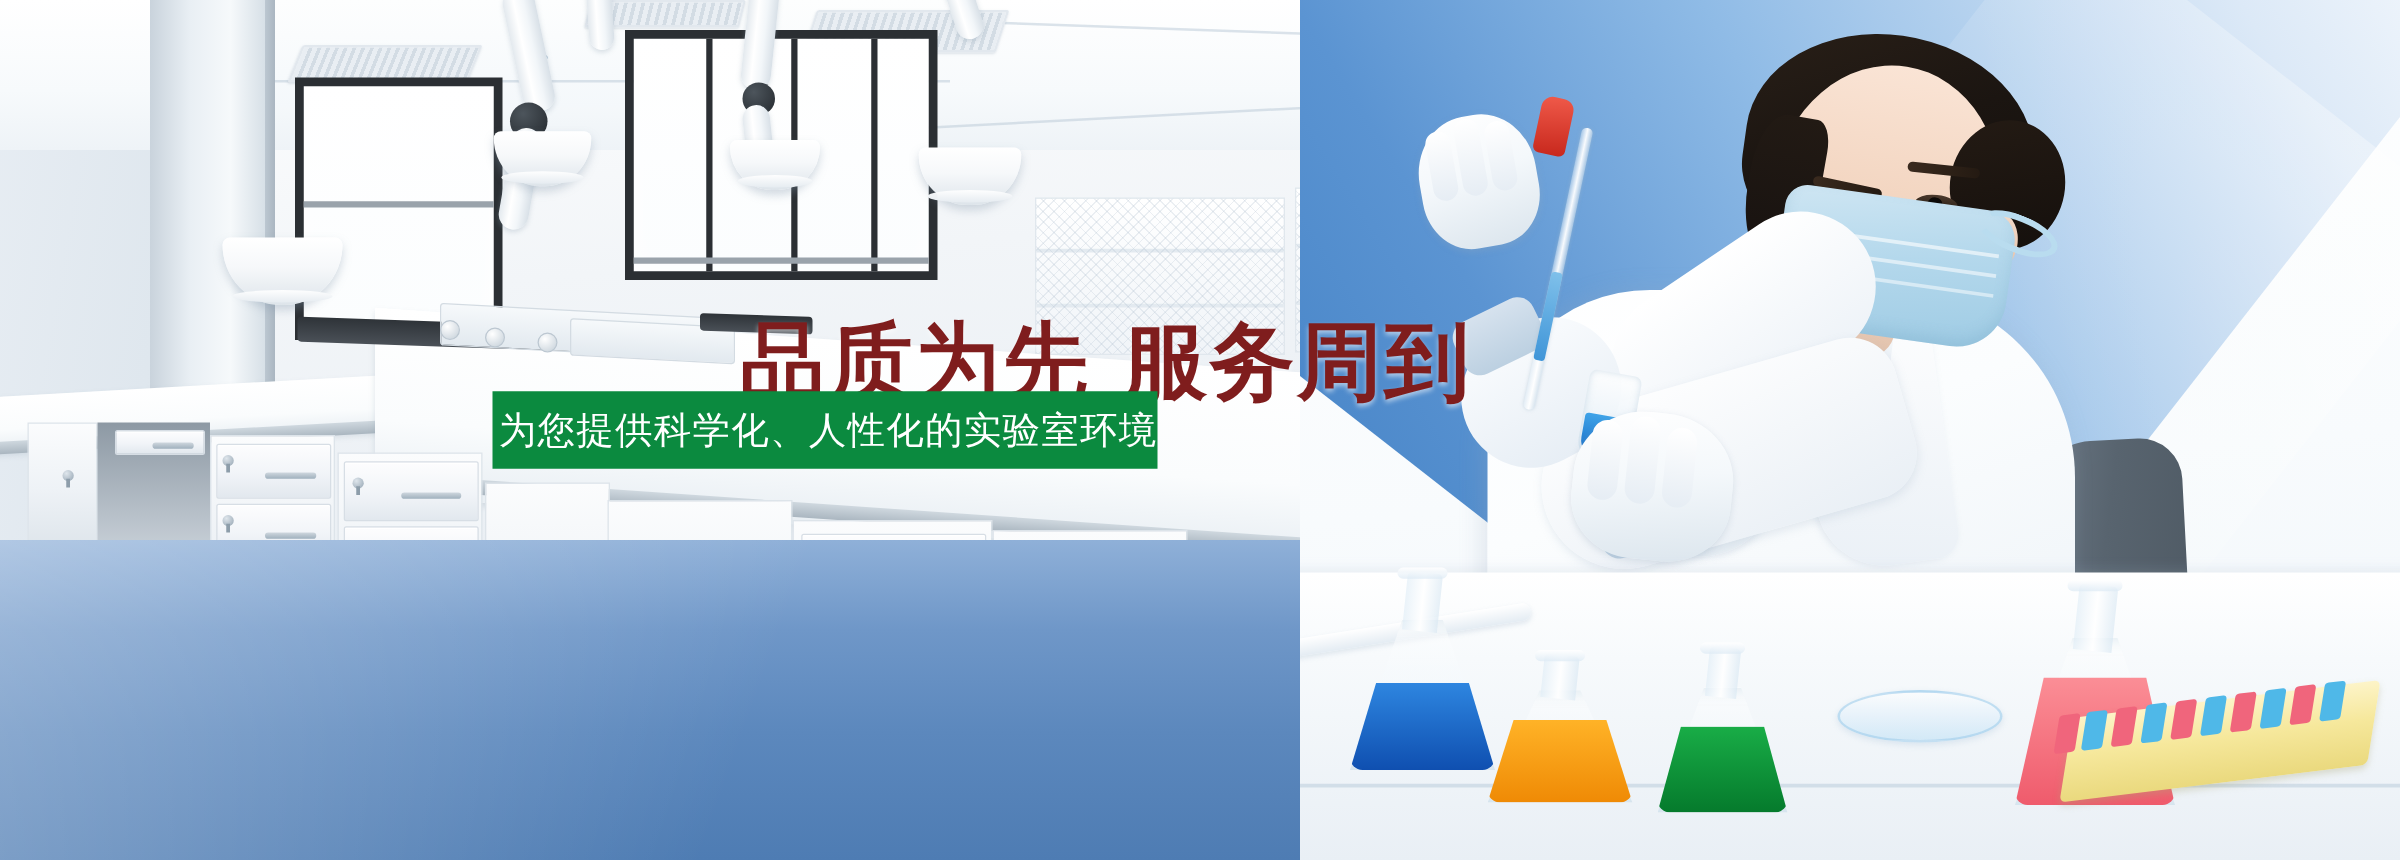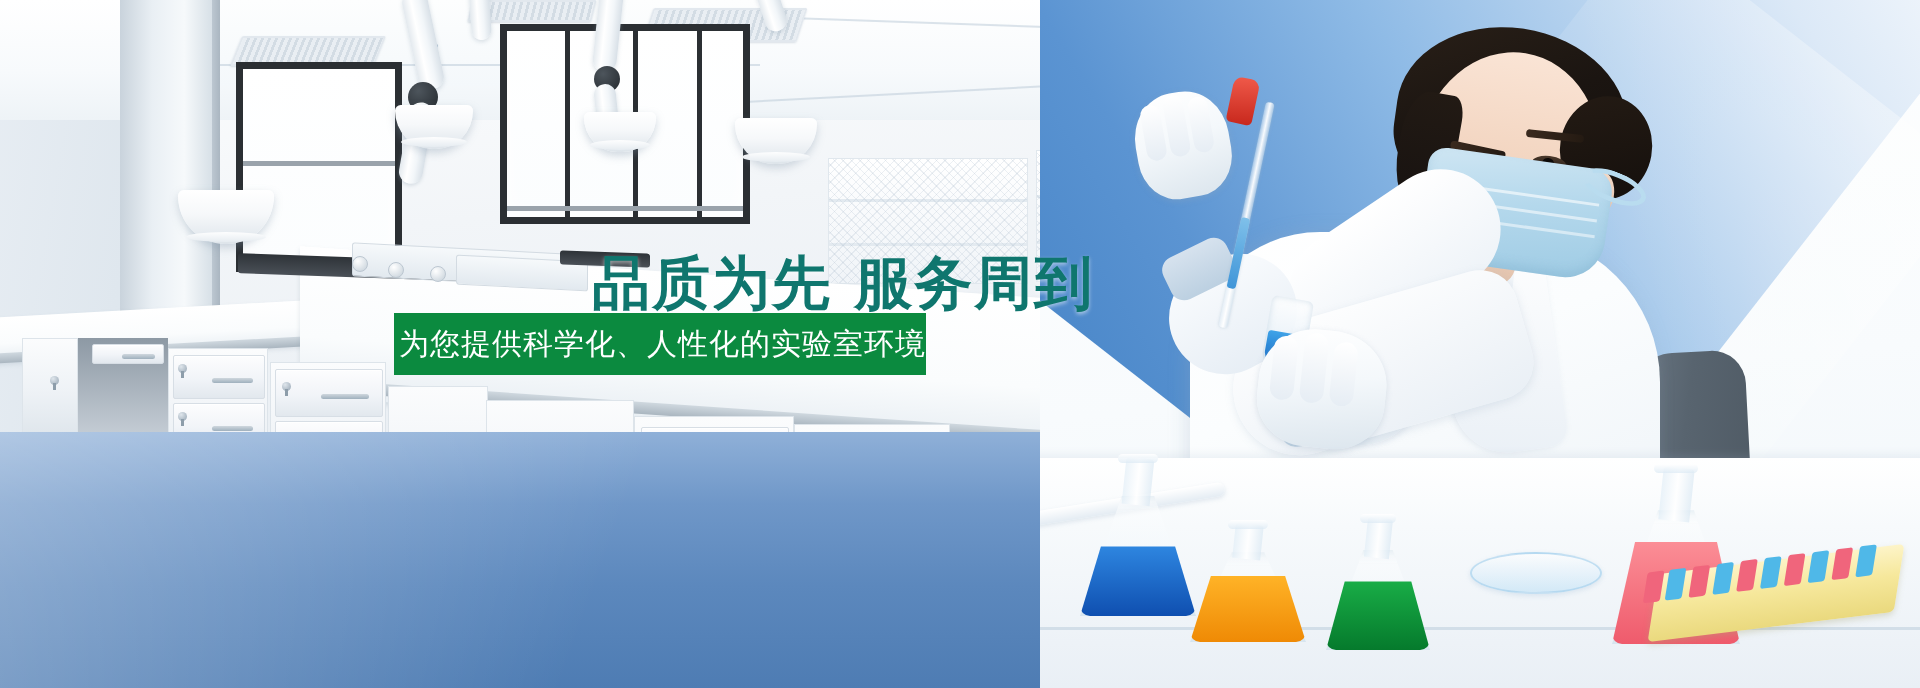--- a/index.html
+++ b/index.html
@@ -439,22 +439,22 @@
 
   .eyebrow{
     position:absolute;left:368px;top:204px;
     font-family:"Liberation Serif","DejaVu Serif",serif;
     font-size:30px;letter-spacing:6.5px;
     color:#5b7fd4;opacity:.78;white-space:nowrap;
   }
   .headline{
     position:absolute;left:592px;top:245px;
     font-family:"DejaVu Sans","Liberation Sans",sans-serif;
-    font-size:58px;font-weight:bold;letter-spacing:2px;
-    color:#0f766e;white-space:nowrap;
+    font-size:68px;font-weight:bold;letter-spacing:2px;
+    color:#7f1d1d;white-space:nowrap;
     text-shadow:0 2px 4px rgba(255,255,255,.55);
   }
   .sub-banner{
     position:absolute;left:394px;top:313px;
     width:532px;height:62px;
     background:#0b8a3f;
     display:flex;align-items:center;justify-content:flex-end;
   }
   .sub-text{
     font-family:"DejaVu Sans","Liberation Sans",sans-serif;

